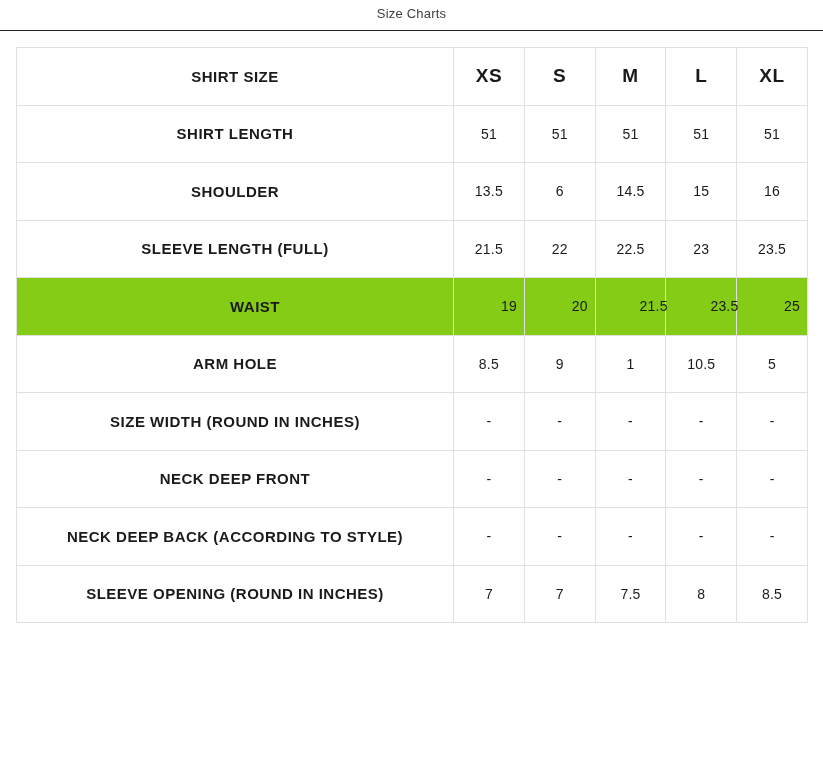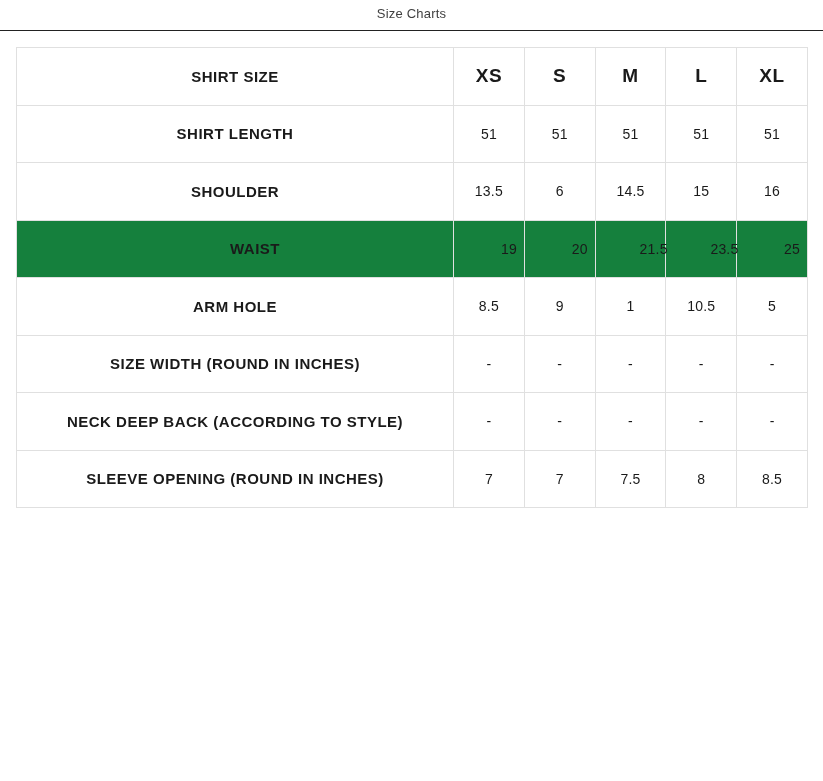--- a/index.html
+++ b/index.html
@@ -67,21 +67,21 @@
     font-weight: 400;
     font-size: 14px;
     letter-spacing: 0.2px;
   }
   table.size-chart thead td.head-size {
     font-weight: bold;
     font-size: 19px;
     letter-spacing: 0.6px;
   }
   table.size-chart tr.zebra td {
-    background: #15803d;
+    background: #84cc16;
     padding-left: 44px;
   }
   table.size-chart tr td:first-child {
     border-left: 1px solid #e0e0e0;
   }
 </style>
 </head>
 <body>
 
 <div class="page">
@@ -119,38 +119,54 @@
           <td class="value">51</td>
         </tr>
         <tr>
           <td class="label">SHOULDER</td>
           <td class="value">13.5</td>
           <td class="value">6</td>
           <td class="value">14.5</td>
           <td class="value">15</td>
           <td class="value">16</td>
         </tr>
+        <tr>
+          <td class="label">SLEEVE LENGTH (FULL)</td>
+          <td class="value">21.5</td>
+          <td class="value">22</td>
+          <td class="value">22.5</td>
+          <td class="value">23</td>
+          <td class="value">23.5</td>
+        </tr>
         <tr class="zebra">
           <td class="label">WAIST</td>
           <td class="value">19</td>
           <td class="value">20</td>
           <td class="value">21.5</td>
           <td class="value">23.5</td>
           <td class="value">25</td>
         </tr>
         <tr>
           <td class="label">ARM HOLE</td>
           <td class="value">8.5</td>
           <td class="value">9</td>
           <td class="value">1</td>
           <td class="value">10.5</td>
           <td class="value">5</td>
         </tr>
         <tr>
           <td class="label">SIZE WIDTH (ROUND IN INCHES)</td>
+          <td class="value">-</td>
+          <td class="value">-</td>
+          <td class="value">-</td>
+          <td class="value">-</td>
+          <td class="value">-</td>
+        </tr>
+        <tr>
+          <td class="label">NECK DEEP FRONT</td>
           <td class="value">-</td>
           <td class="value">-</td>
           <td class="value">-</td>
           <td class="value">-</td>
           <td class="value">-</td>
         </tr>
         <tr>
           <td class="label">NECK DEEP BACK (ACCORDING TO STYLE)</td>
           <td class="value">-</td>
           <td class="value">-</td>

